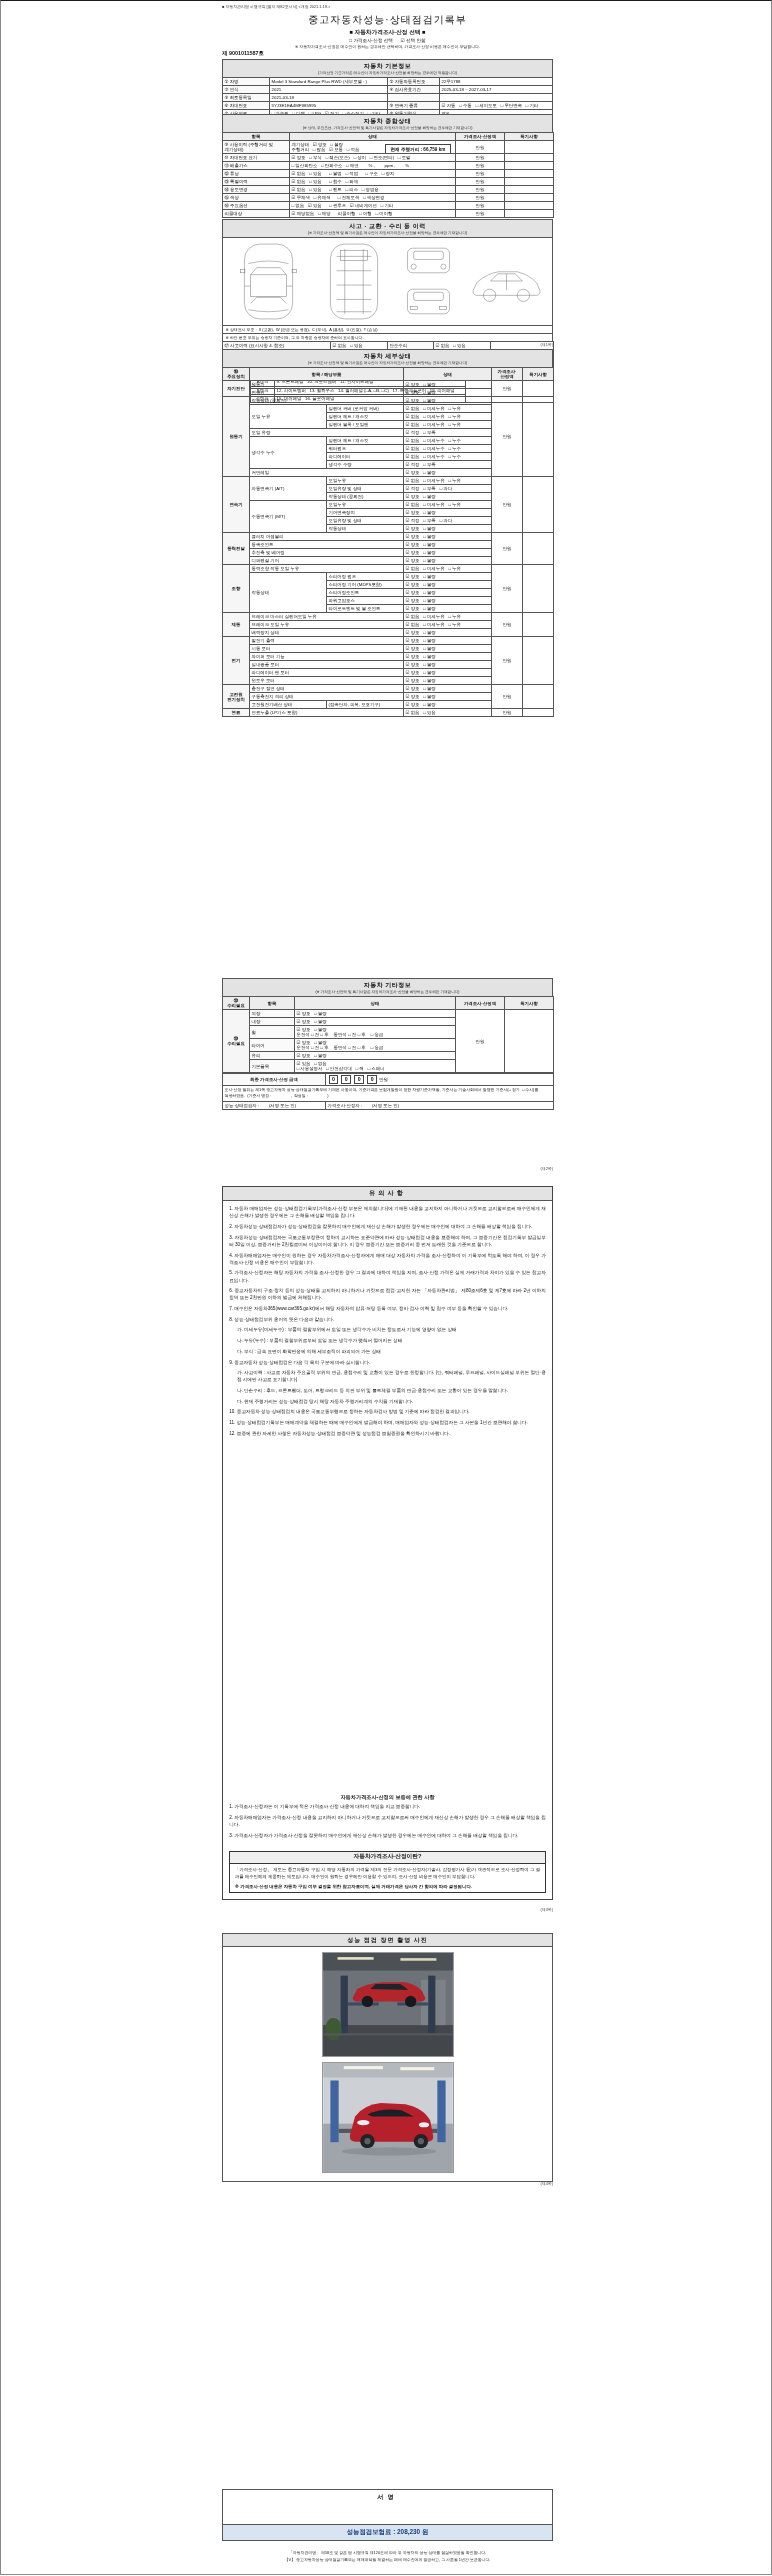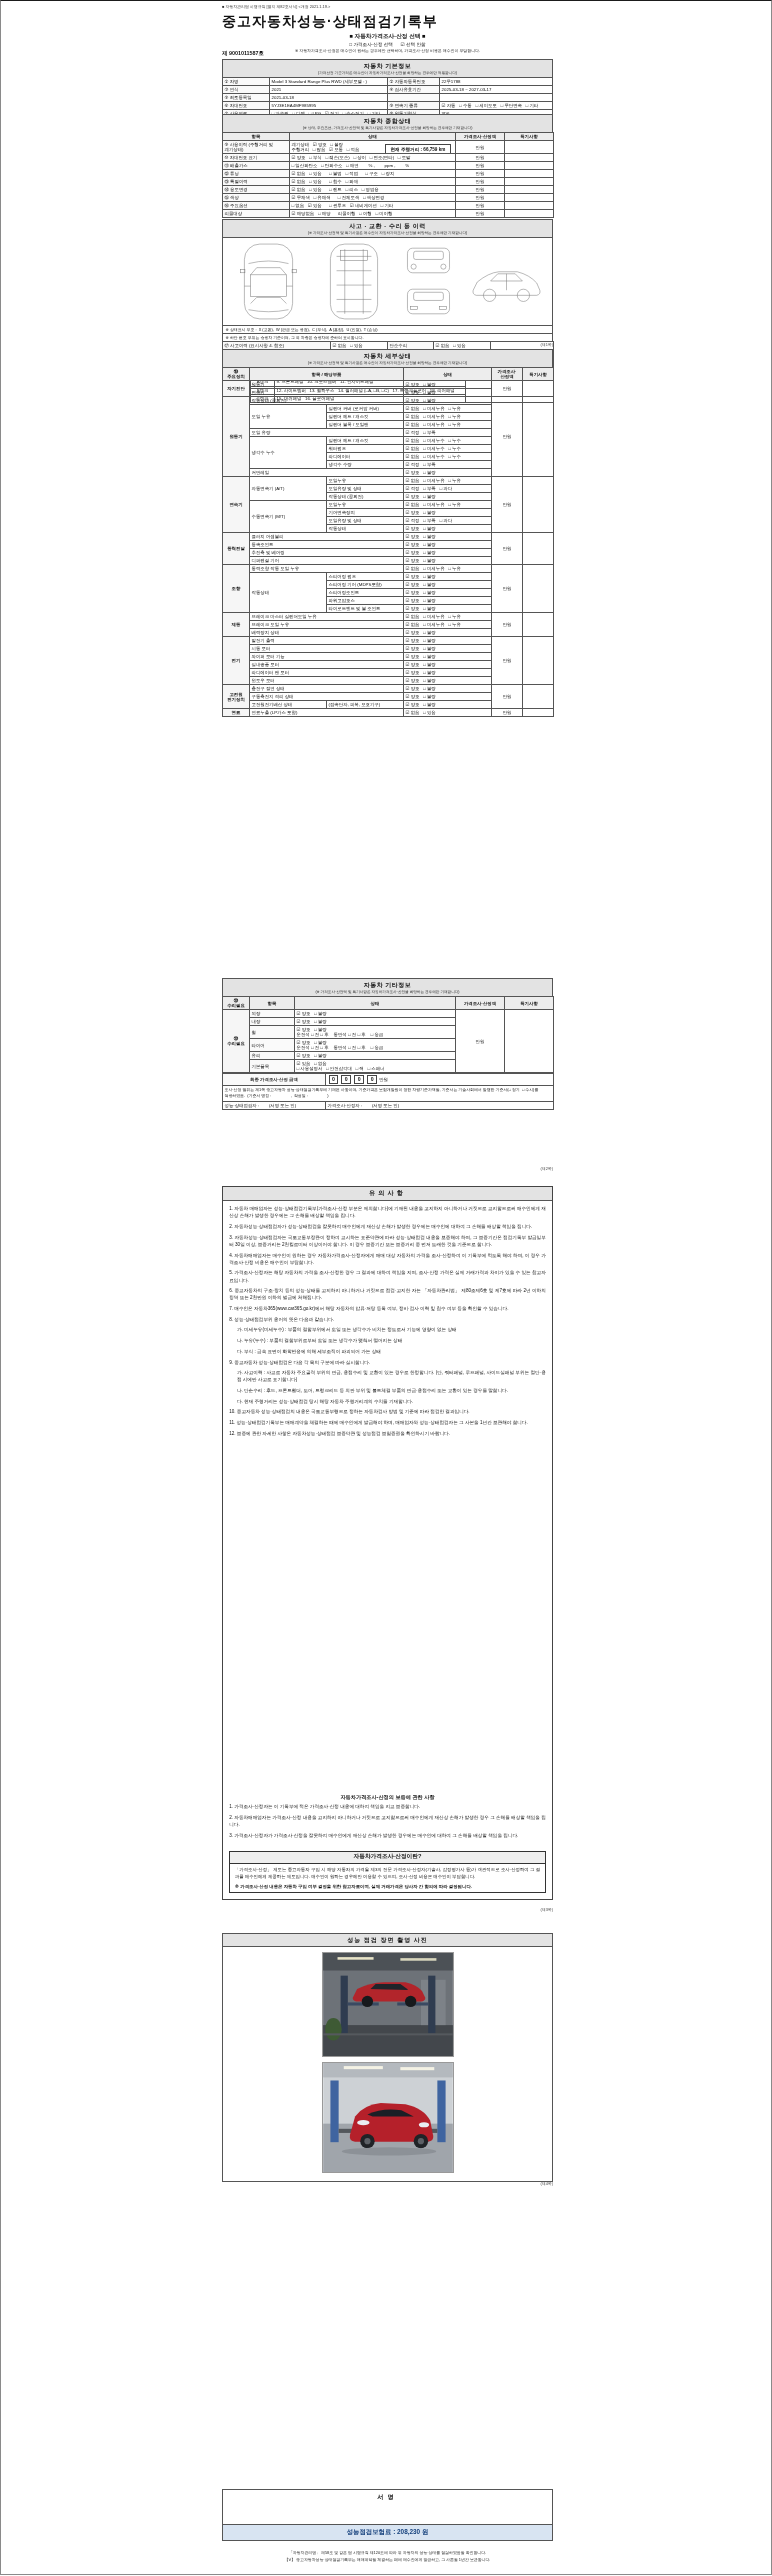--- a/index.html
+++ b/index.html
@@ -12,21 +12,21 @@
   table{border-collapse:collapse;width:100%;table-layout:fixed}
   td,th{border:0.5px solid #555;font-size:4.4px;padding:1px 1.5px;vertical-align:middle;
         word-break:keep-all;overflow:hidden}
   th{background:#ededed;font-weight:bold}
   .bar{background:#e3e3e3;border:0.5px solid #555;text-align:center;padding:1px 0 1.5px 0}
   .bar .bt{font-weight:bold;font-size:6px;letter-spacing:0.5px}
   .bar .bn{font-weight:normal;font-size:3.6px;display:block;color:#222}
   .lab{background:#fafafa}
   .opt{white-space:pre-wrap}
   .pc{text-align:center;color:#222}
-  .title{font-size:14px;font-weight:bold;text-align:left;letter-spacing:1px}
+  .title{font-size:10px;font-weight:normal;text-align:center;letter-spacing:1px}
   .subtitle{font-size:5.7px;font-weight:bold;text-align:center;margin-top:1.5px}
   .choice{font-size:4.6px;text-align:center;margin-top:1.5px;white-space:pre-wrap}
   .hnote{font-size:3.9px;text-align:center;margin-top:1px;color:#222}
   .docno{font-size:5.4px;font-weight:bold}
   .mbox{position:absolute;right:4.1px;top:3.1px;border:0.5px solid #444;background:#fff;
         padding:1.5px 4.6px;font-size:4.6px;font-weight:bold;white-space:nowrap}
   .statusrel{position:relative}
   .gname{text-align:center;font-weight:bold;background:#f6f6f6}
   .diagwrap{border:0.5px solid #555;border-top:none;display:flex;justify-content:space-around;
             align-items:center;padding:3.1px 2.1px;background:#fff}

